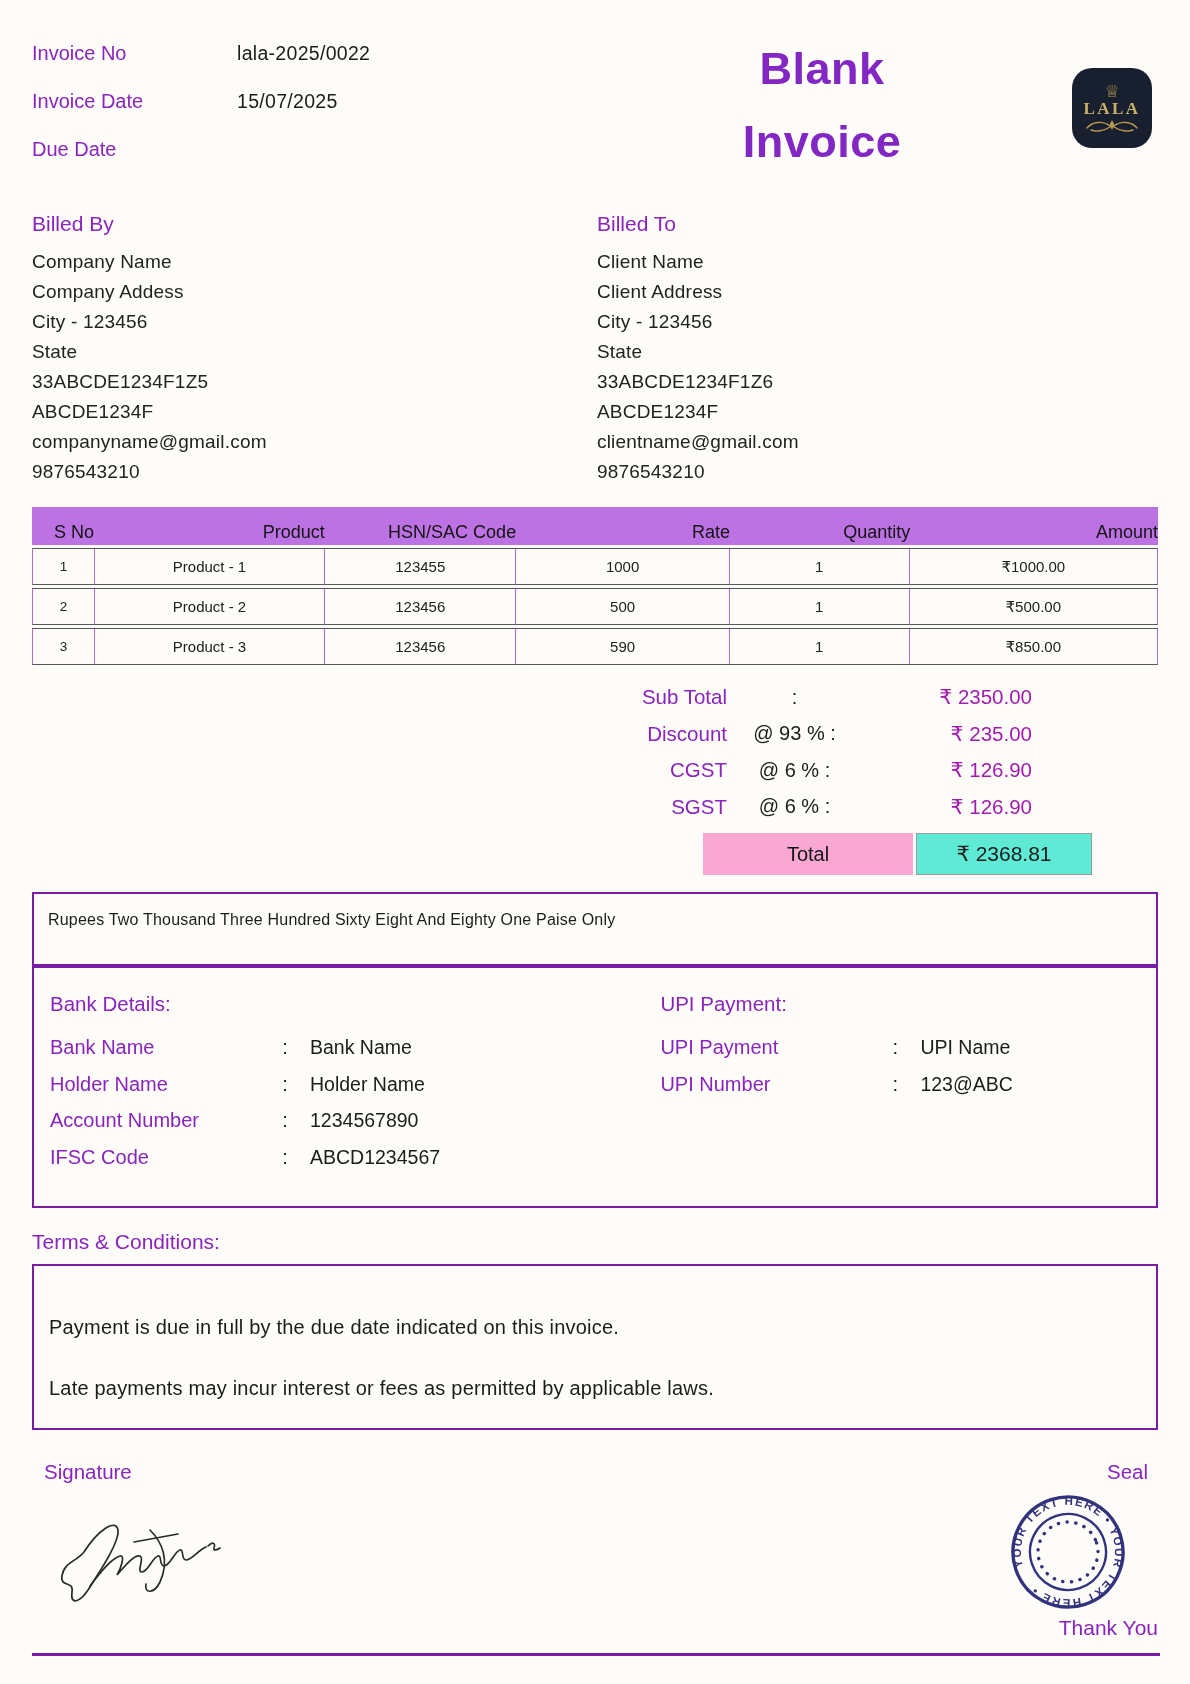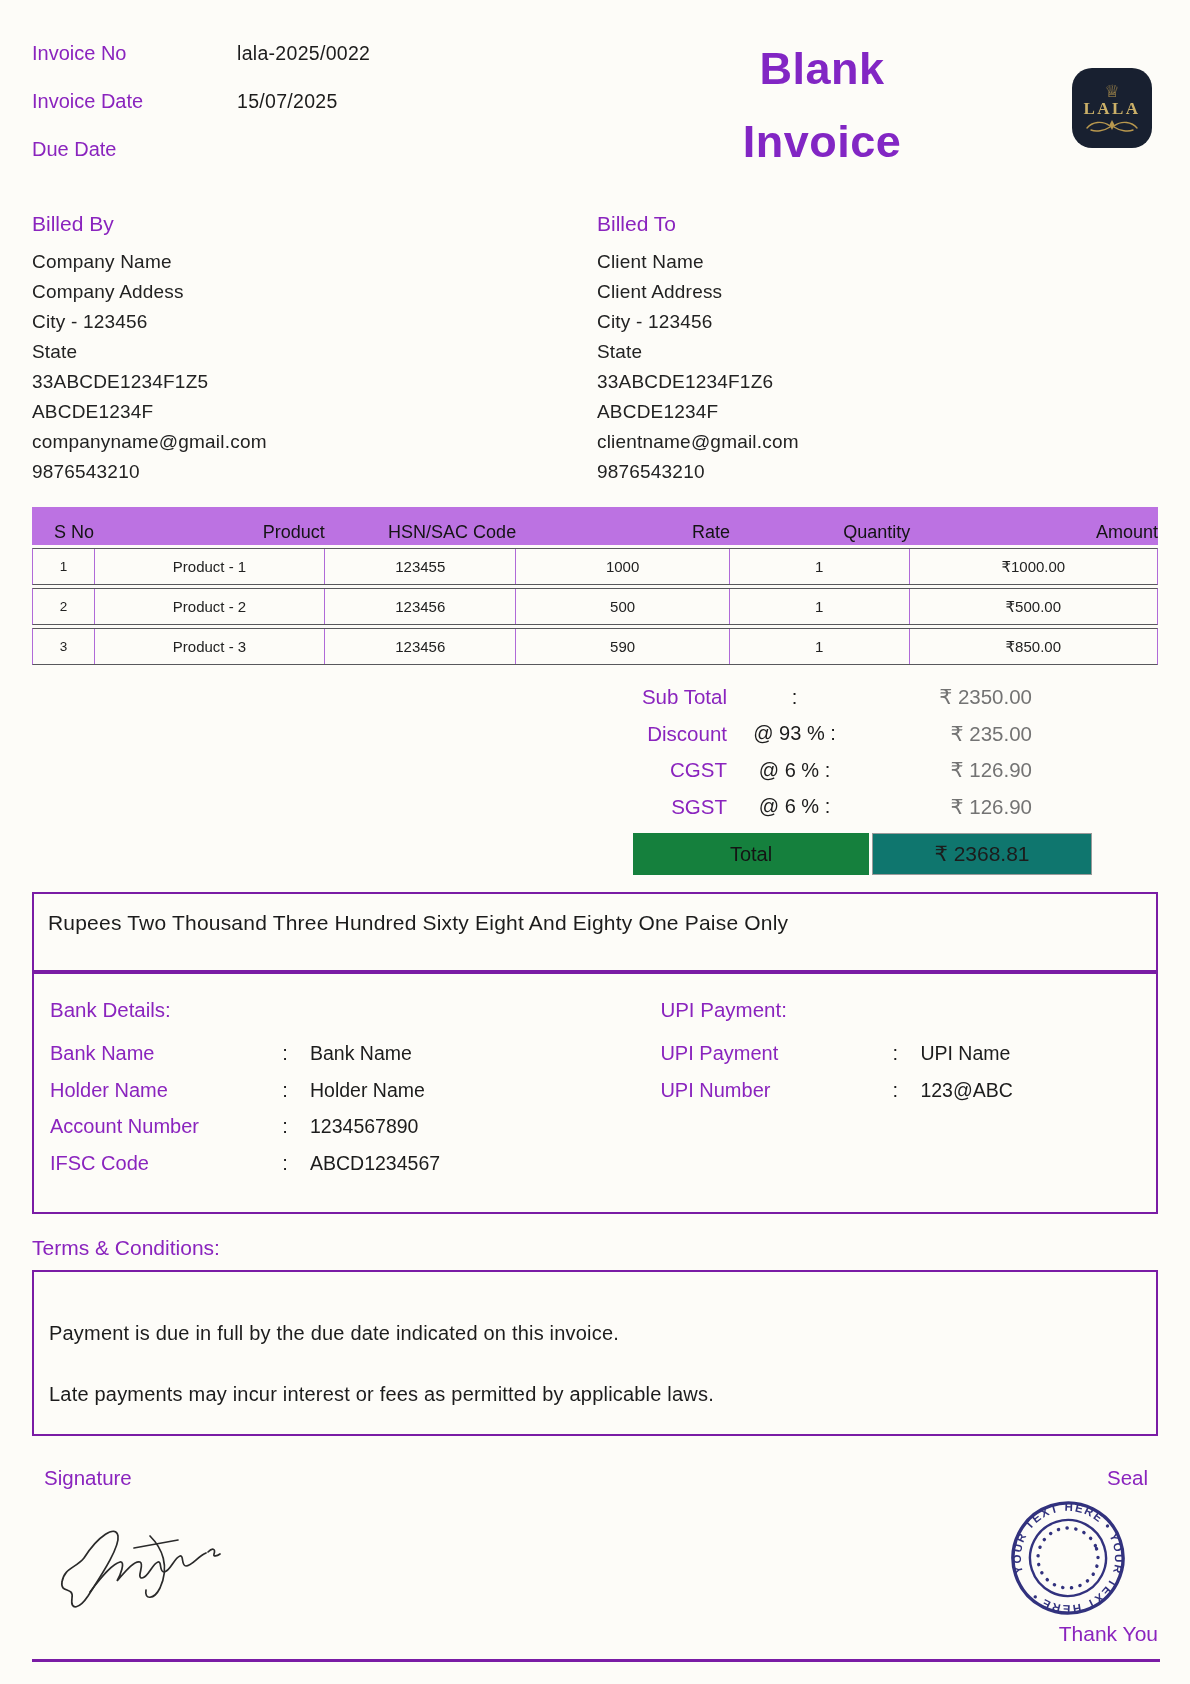--- a/index.html
+++ b/index.html
@@ -45,28 +45,28 @@
   }
   .t-row > div { text-align:center; height:100%; display:flex; align-items:center; justify-content:center; border-right:1px solid #b06ad8; }
   .t-row > div:last-child { border-right:none; }
   .t-row .sno { font-size:13.5px; }
 
   
   .totals { width:475px; margin-left:auto; margin-right:126px; margin-top:14px; }
   .totals-row { display:grid; grid-template-columns:1fr 135px 170px; height:36.5px; align-items:center; }
   .totals-label { text-align:right; font-size:20.5px; color:#8a24be; font-weight:500; }
   .totals-at { text-align:center; font-size:20px; color:#1c1c1c; }
-  .totals-value { text-align:right; font-size:20.5px; color:#737373; }
+  .totals-value { text-align:right; font-size:20.5px; color:#a21caf; }
   .grand-total { display:flex; justify-content:flex-end; margin-right:66px; margin-top:8px; }
-  .grand-total-label { width:236px; height:42px; background:#15803d; display:flex; align-items:center; justify-content:center; font-size:20px; color:#141414; }
-  .grand-total-value { width:220px; height:42px; border:1px solid #9a9a9a; margin-left:3px; background:#0f766e; display:flex; align-items:center; justify-content:center; font-size:21px; color:#1c1c1c; }
+  .grand-total-label { width:210px; height:42px; background:#f9a8d4; display:flex; align-items:center; justify-content:center; font-size:20px; color:#141414; }
+  .grand-total-value { width:176px; height:42px; border:1px solid #9a9a9a; margin-left:3px; background:#5eead4; display:flex; align-items:center; justify-content:center; font-size:21px; color:#1c1c1c; }
 
   
   .box { border:2px solid #7a1ca5; }
-  .words-box { margin-top:17px; padding:17px 10px 35px 14px; font-size:21px; color:#1c1c1c; letter-spacing:.2px; }
+  .words-box { margin-top:17px; padding:17px 10px 35px 14px; font-size:16px; color:#1c1c1c; letter-spacing:.2px; }
   .bank-box { padding:24px 16px 24px 16px; display:grid; grid-template-columns:56% 44%; }
   .bank-heading { font-size:20.5px; color:#8a24be; font-weight:500; margin-bottom:20px; }
   .kv-row { display:grid; grid-template-columns:210px 50px 1fr; margin-bottom:13.5px; align-items:center; }
   .kv-label { font-size:20px; color:#8a24be; font-weight:500; }
   .kv-colon { font-size:20px; color:#1c1c1c; text-align:center; }
   .kv-value { font-size:19.5px; color:#1c1c1c; }
 
   
   .terms-heading { margin-top:22px; font-size:21px; color:#8a24be; font-weight:500; }
   .terms-box { margin-top:10px; padding:50px 15px 28px 15px; }

